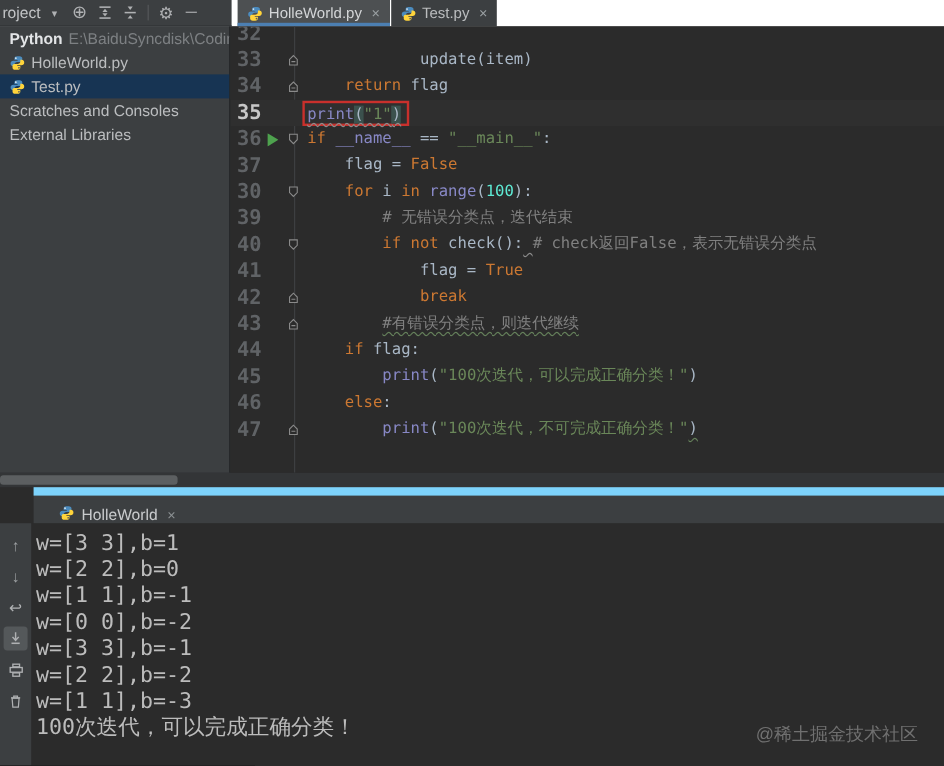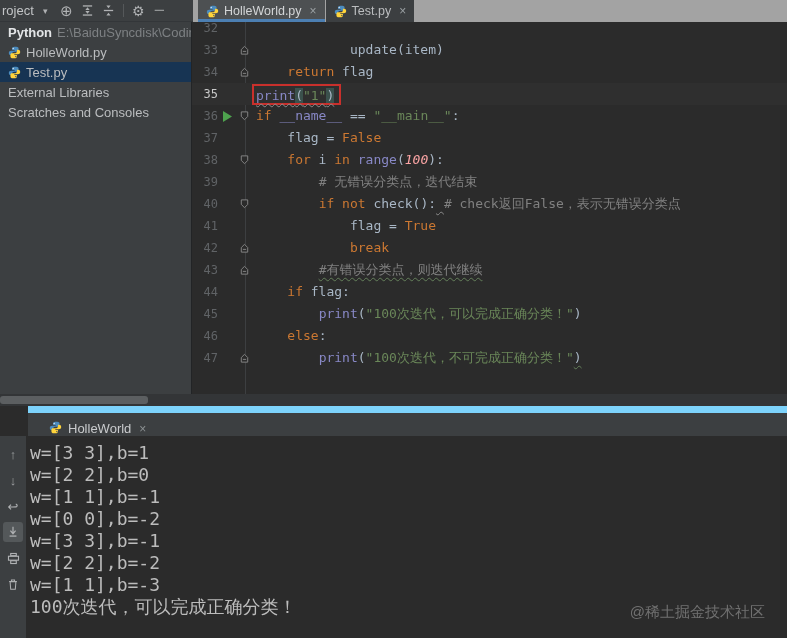--- a/index.html
+++ b/index.html
@@ -1,20 +1,20 @@
 <!DOCTYPE html>
 <html><head>
 <meta charset="utf-8">
 <style>
   html,body{margin:0;padding:0;background:#1e1e1e;}
   #app{position:relative;width:787px;height:638px;background:#2b2b2b;overflow:hidden;
        font-family:"Liberation Sans",sans-serif;color:#bbbbbb;}
 
   
-  .topbar{position:absolute;top:0;left:0;right:0;height:22px;display:flex;background:#a3a3a3;}
+  .topbar{position:absolute;top:0;left:0;right:0;height:22px;display:flex;background:#ffffff;}
   .pj-toolbar{width:191px;flex:none;background:#3c3f41;display:flex;align-items:center;
               padding-left:2px;border-bottom:1px solid #333639;}
   .tb-title{font-size:13px;color:#c2c4c6;margin-right:1px;}
   .tb-ic{width:21px;height:20px;display:flex;align-items:center;justify-content:center;
          color:#afb1b3;cursor:default;}
   .tb-divider{width:1px;height:13px;background:#55585a;margin:0 4px;}
   .tabbar{flex:1;display:flex;align-items:stretch;padding-left:5px;gap:1px;}
   .tab{display:flex;align-items:center;gap:5px;padding:0 8px;background:#3c3f41;
        font-size:12.5px;color:#bbbdbf;position:relative;white-space:nowrap;}
   .tab.active{background:#4d5052;color:#d3d5d7;}
@@ -30,29 +30,29 @@
   .tree-root-name{font-weight:bold;color:#e3e5e7;}
   .tree-path{color:#7d8083;}
 
   
   .editor{position:absolute;top:22px;left:192px;right:0;height:372px;background:#2b2b2b;
           font-family:"DejaVu Sans Mono","Liberation Mono",monospace;font-size:13px;overflow:hidden;}
   .fold-guide{position:absolute;left:53px;top:0;bottom:0;width:1px;background:#3d3f41;}
   #editor-lines{margin-top:-5px;position:relative;}
   .eline{display:flex;height:22px;line-height:22px;white-space:pre;}
   .eline.current{background:#2f2f2f;align-items:flex-end;}
-  .ln{width:26px;flex:none;text-align:right;color:#606366;font-size:12px;}
+  .ln{width:26px;flex:none;text-align:right;color:#606366;font-size:17px;font-weight:bold;}
   .eline.current .ln{color:#c8c8c8;}
   .rn{width:18px;flex:none;display:flex;align-items:center;justify-content:center;}
   .fd{width:16px;flex:none;display:flex;align-items:center;justify-content:center;position:relative;}
   .cd{flex:1;padding-left:4px;}
   .kw{color:#cc7832;}
   .fn{color:#8888c6;}
   .str{color:#6a8759;}
-  .num{color:#fca5a5;font-style:italic;}
+  .num{color:#5eead4;}
   .com{color:#808080;}
   .txt{color:#a9b7c6;}
   .hl{background:#3b514d;}
   .u-wavy{text-decoration-line:underline;text-decoration-style:wavy;text-decoration-color:#8b8b8b;
           text-decoration-thickness:1px;text-underline-offset:3px;}
   .u-wavy-green{text-decoration-line:underline;text-decoration-style:wavy;text-decoration-color:#64805a;
           text-decoration-thickness:1px;text-underline-offset:3px;}
   .red-box{display:inline-block;box-sizing:border-box;height:21px;line-height:19px;
            border:2px solid #c9302c;padding:0 5px 0 2px;margin-left:-4px;vertical-align:top;margin-top:1px;}
 
@@ -170,24 +170,24 @@
             <svg width="13" height="13" viewBox="0 0 16 16">
               <path fill="#4b8bbe" d="M7.9 1C6 1 5 1.9 5 3.2V5h3.2v.7H3.8C2.2 5.7 1 6.8 1 8.5s1.1 2.8 2.7 2.8H5V9.6C5 8 6.3 7 7.9 7h3.3c1.1 0 1.8-.8 1.8-1.9V3.2C13 2 12 1 10.2 1z"></path>
               <circle cx="6.4" cy="3.1" r=".9" fill="#dfe6ec"></circle>
               <path fill="#ffd43b" d="M8.1 15c1.9 0 2.9-.9 2.9-2.2V11H7.8v-.7h4.4c1.6 0 2.8-1.1 2.8-2.8S13.9 4.7 12.3 4.7H11v1.7C11 8 9.7 9 8.1 9H4.8C3.7 9 3 9.8 3 10.9v1.9C3 14.1 4 15 5.8 15z"></path>
               <circle cx="9.6" cy="12.9" r=".9" fill="#5a5a5a"></circle>
             </svg>
           </span>
           <span>Test.py</span>
         </div>
         <div class="tree-row">
+          <span>Scratches and Consoles</span>
+        </div>
+        <div class="tree-row">
           <span>External Libraries</span>
-        </div>
-        <div class="tree-row">
-          <span>Scratches and Consoles</span>
         </div>
       </div>
   </div>
 
   <div class="editor">
     <div class="fold-guide"></div>
     <div id="editor-lines">
         <div class="eline"><span class="ln">32</span><span class="rn"></span><span class="fd"></span></div>
         <div class="eline"><span class="ln">33</span><span class="rn"></span><span class="fd"><svg width="11" height="12" viewBox="0 0 12 12">
               <path fill="#2b2b2b" stroke="#8a8a8a" d="M2.5 10.5v-5L6 2l3.5 3.5v5z"></path>
@@ -197,21 +197,21 @@
               <path fill="#2b2b2b" stroke="#8a8a8a" d="M2.5 10.5v-5L6 2l3.5 3.5v5z"></path>
               <path stroke="#8a8a8a" d="M4.2 7.5h3.6"></path>
             </svg></span><span class="cd"><span class="txt">    </span><span class="kw">return</span><span class="txt"> flag</span></span></div>
         <div class="eline current"><span class="ln">35</span><span class="rn"></span><span class="fd"></span><span class="cd"><span class="red-box"><span class="fn u-wavy">print</span><span class="txt hl u-wavy">(</span><span class="str u-wavy">"1"</span><span class="txt hl u-wavy">)</span></span></span></div>
         <div class="eline"><span class="ln">36</span><span class="rn"><svg width="10" height="11" viewBox="0 0 10 11">
               <path fill="#4ea24e" d="M1 0l9 5.5L1 11z"></path>
             </svg></span><span class="fd"><svg width="11" height="12" viewBox="0 0 12 12">
               <path fill="#2b2b2b" stroke="#8a8a8a" d="M2.5 1.5v5L6 10l3.5-3.5v-5z"></path>
             </svg></span><span class="cd"><span class="kw">if</span><span class="txt"> </span><span class="fn">__name__</span><span class="txt"> == </span><span class="str">"__main__"</span><span class="txt">:</span></span></div>
         <div class="eline"><span class="ln">37</span><span class="rn"></span><span class="fd"></span><span class="cd"><span class="txt">    flag = </span><span class="kw">False</span></span></div>
-        <div class="eline"><span class="ln">38</span><span class="rn"></span><span class="fd"><svg width="11" height="12" viewBox="0 0 12 12">
+        <div class="eline"><span class="ln">30</span><span class="rn"></span><span class="fd"><svg width="11" height="12" viewBox="0 0 12 12">
               <path fill="#2b2b2b" stroke="#8a8a8a" d="M2.5 1.5v5L6 10l3.5-3.5v-5z"></path>
             </svg></span><span class="cd"><span class="txt">    </span><span class="kw">for</span><span class="txt"> i </span><span class="kw">in</span><span class="txt"> </span><span class="fn">range</span><span class="txt">(</span><span class="num">100</span><span class="txt">):</span></span></div>
         <div class="eline"><span class="ln">39</span><span class="rn"></span><span class="fd"></span><span class="cd"><span class="txt">        </span><span class="com"># 无错误分类点，迭代结束</span></span></div>
         <div class="eline"><span class="ln">40</span><span class="rn"></span><span class="fd"><svg width="11" height="12" viewBox="0 0 12 12">
               <path fill="#2b2b2b" stroke="#8a8a8a" d="M2.5 1.5v5L6 10l3.5-3.5v-5z"></path>
             </svg></span><span class="cd"><span class="txt">        </span><span class="kw">if</span><span class="txt"> </span><span class="kw">not</span><span class="txt"> check():</span><span class="txt u-wavy"> </span><span class="com"># check返回False，表示无错误分类点</span></span></div>
         <div class="eline"><span class="ln">41</span><span class="rn"></span><span class="fd"></span><span class="cd"><span class="txt">            flag = </span><span class="kw">True</span></span></div>
         <div class="eline"><span class="ln">42</span><span class="rn"></span><span class="fd"><svg width="11" height="12" viewBox="0 0 12 12">
               <path fill="#2b2b2b" stroke="#8a8a8a" d="M2.5 10.5v-5L6 2l3.5 3.5v5z"></path>
               <path stroke="#8a8a8a" d="M4.2 7.5h3.6"></path>

